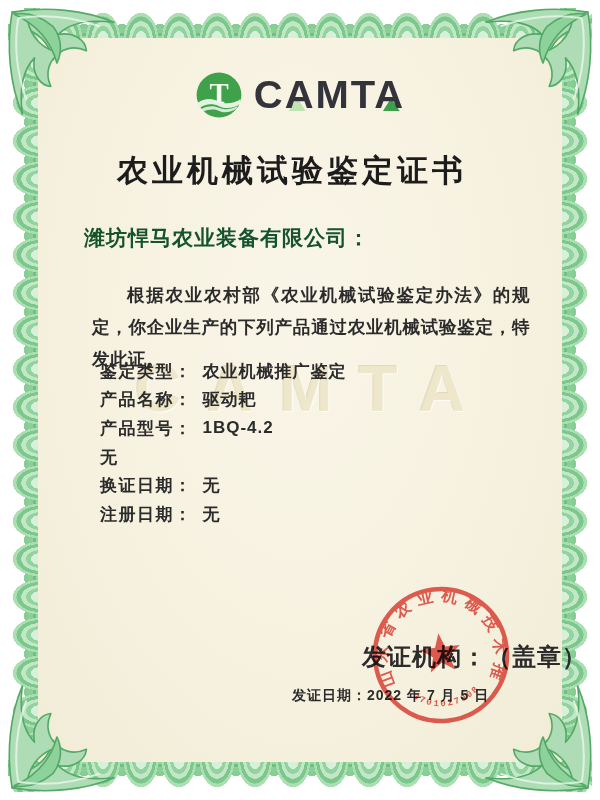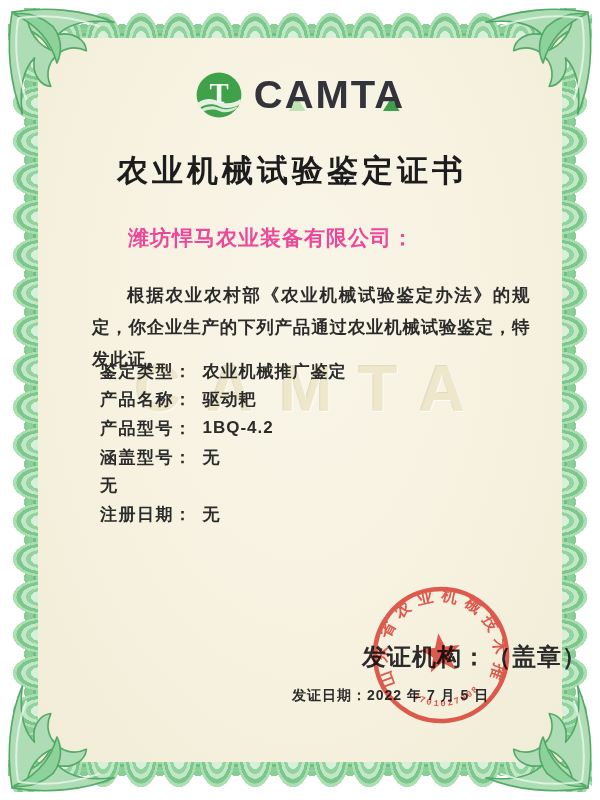--- a/index.html
+++ b/index.html
@@ -57,21 +57,21 @@
   .tri{position:absolute;width:17px;height:14px;bottom:7px;z-index:-1;
     clip-path:polygon(50% 0,100% 100%,0 100%);}
   .tri1{left:35px;background:#bfe3b2;}
   .tri2{left:129px;background:#3f9e4b;}
 
   
   .title{position:absolute;top:150px;left:0;right:16px;z-index:4;margin:0;text-align:center;
     font-family:"Liberation Serif","DejaVu Serif",serif;
     font-size:31px;font-weight:700;letter-spacing:4px;color:#1c1c1c;}
   .addressee{position:absolute;top:224px;left:84px;z-index:4;
-    font-size:21px;font-weight:700;color:#ec4899;letter-spacing:1px;margin-left:44px;}
+    font-size:21px;font-weight:700;color:#14532d;letter-spacing:1px;}
   .para{position:absolute;top:271px;left:84px;width:438px;z-index:4;margin:8px;
     font-size:17.5px;line-height:32px;font-weight:700;color:#2b2b2b;
     text-indent:2em;letter-spacing:0.5px;text-align:justify;}
 
   .fields{position:absolute;top:357px;left:100px;z-index:4;display:flex;flex-direction:column;}
   .frow{height:28.6px;display:flex;align-items:center;font-size:17px;font-weight:700;color:#2b2b2b;}
   .flabel{letter-spacing:1.5px;margin-right:10px;white-space:nowrap;}
   .fvalue{letter-spacing:1px;white-space:nowrap;}
 
   .issuer-line{position:absolute;top:641px;left:362px;z-index:4;
@@ -157,24 +157,24 @@
     </div>
     <div class="frow">
       <span class="flabel">产品名称：</span>
       <span class="fvalue">驱动耙</span>
     </div>
     <div class="frow">
       <span class="flabel">产品型号：</span>
       <span class="fvalue">1BQ-4.2</span>
     </div>
     <div class="frow">
-      <span class="flabel">涵盖型号：</span>
       <span class="fvalue">无</span>
     </div>
     <div class="frow">
+      <span class="flabel">换证日期：</span>
       <span class="fvalue">无</span>
     </div>
     <div class="frow">
       <span class="flabel">注册日期：</span>
       <span class="fvalue">无</span>
     </div>
   </div>
 
   <div class="issuer-line">发证机构：（盖章）</div>
   <div class="date-line">

